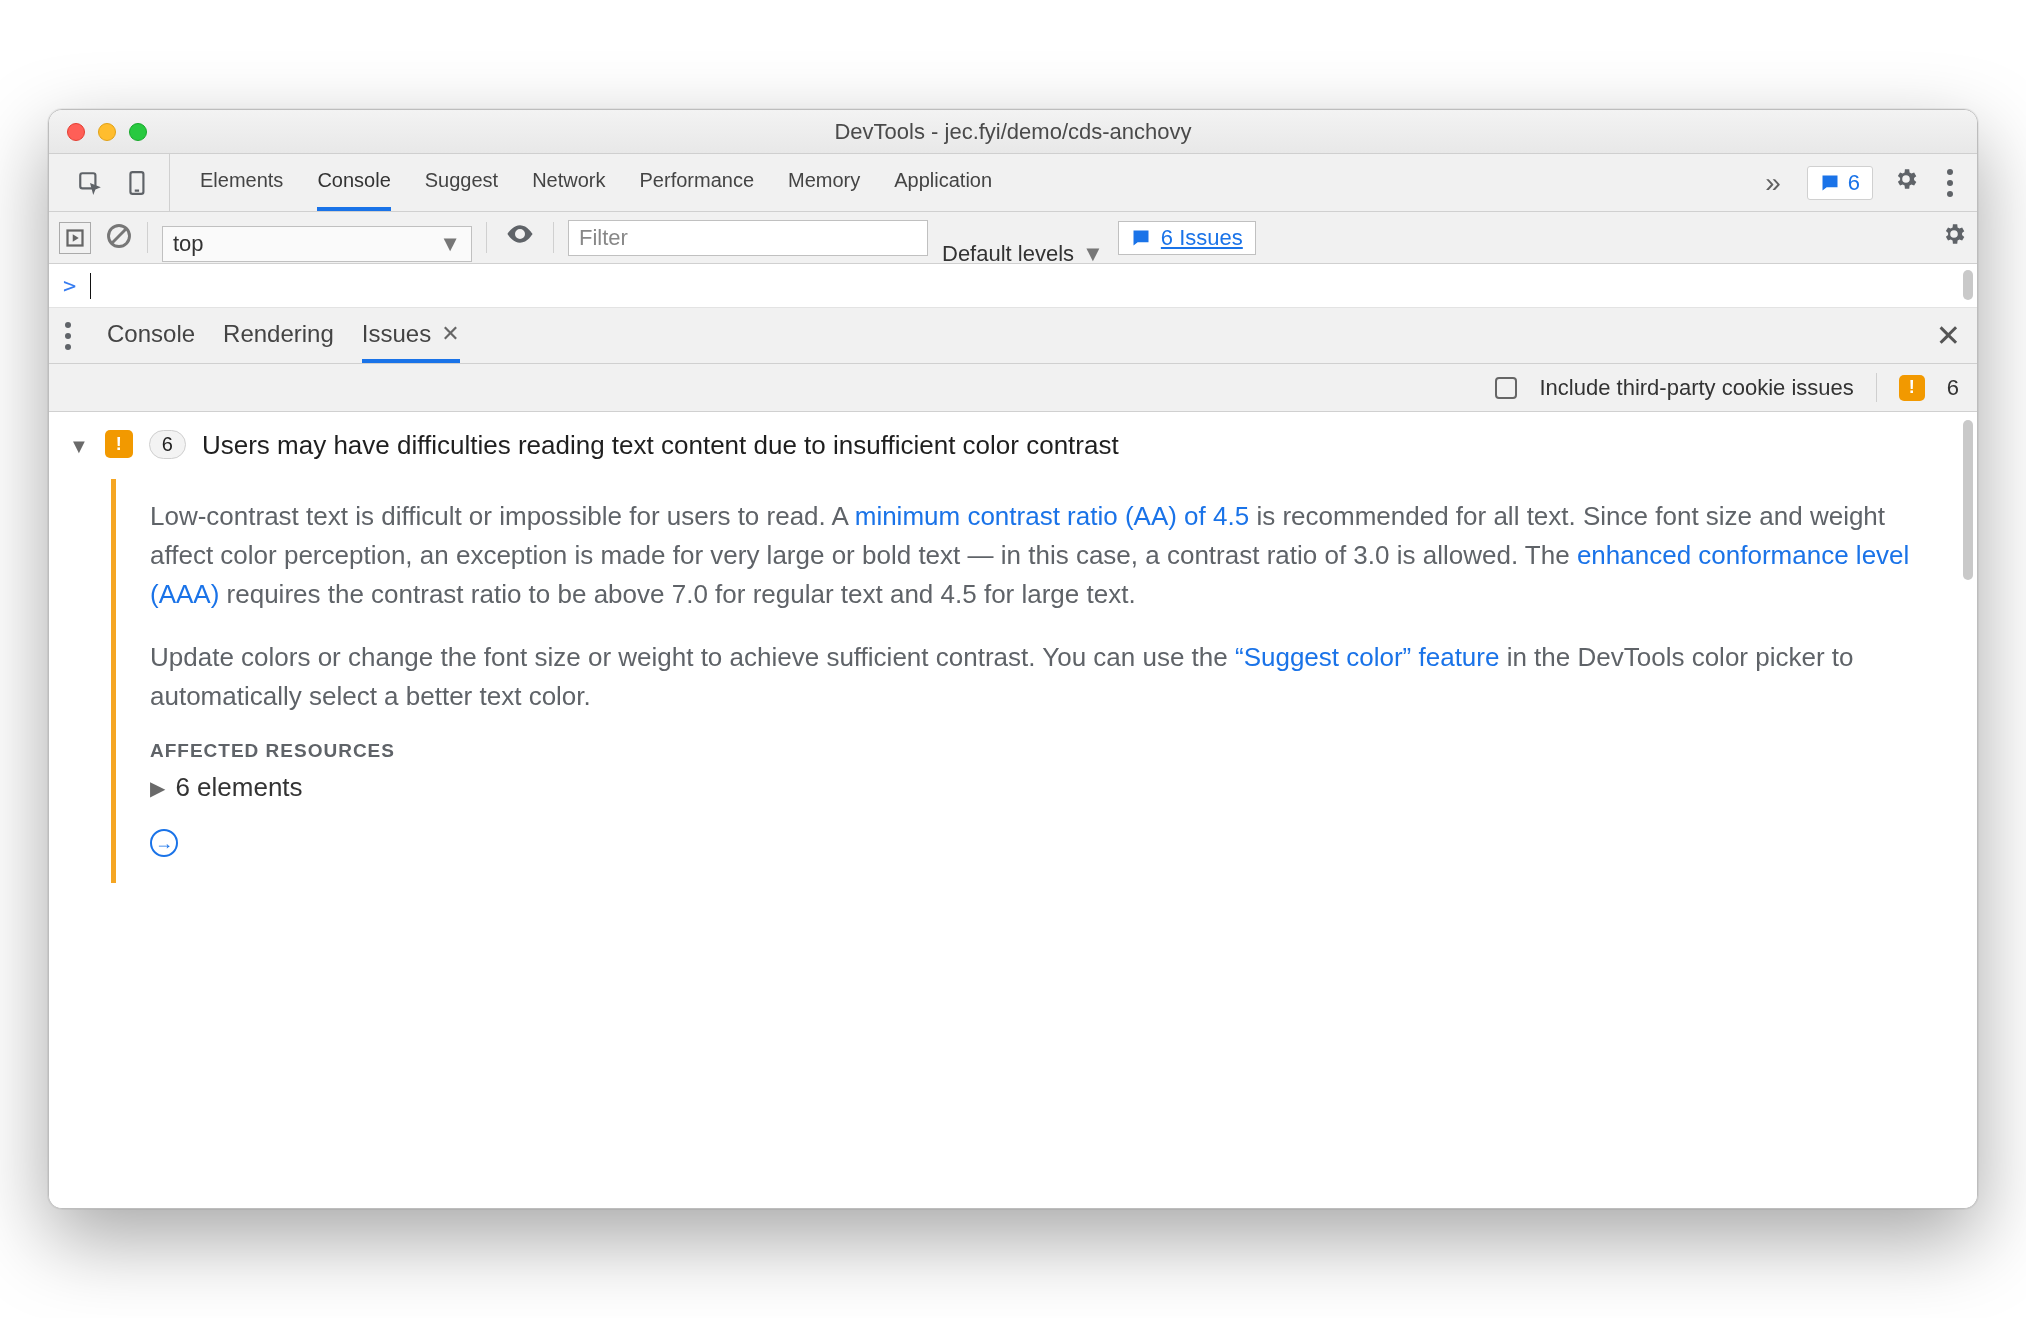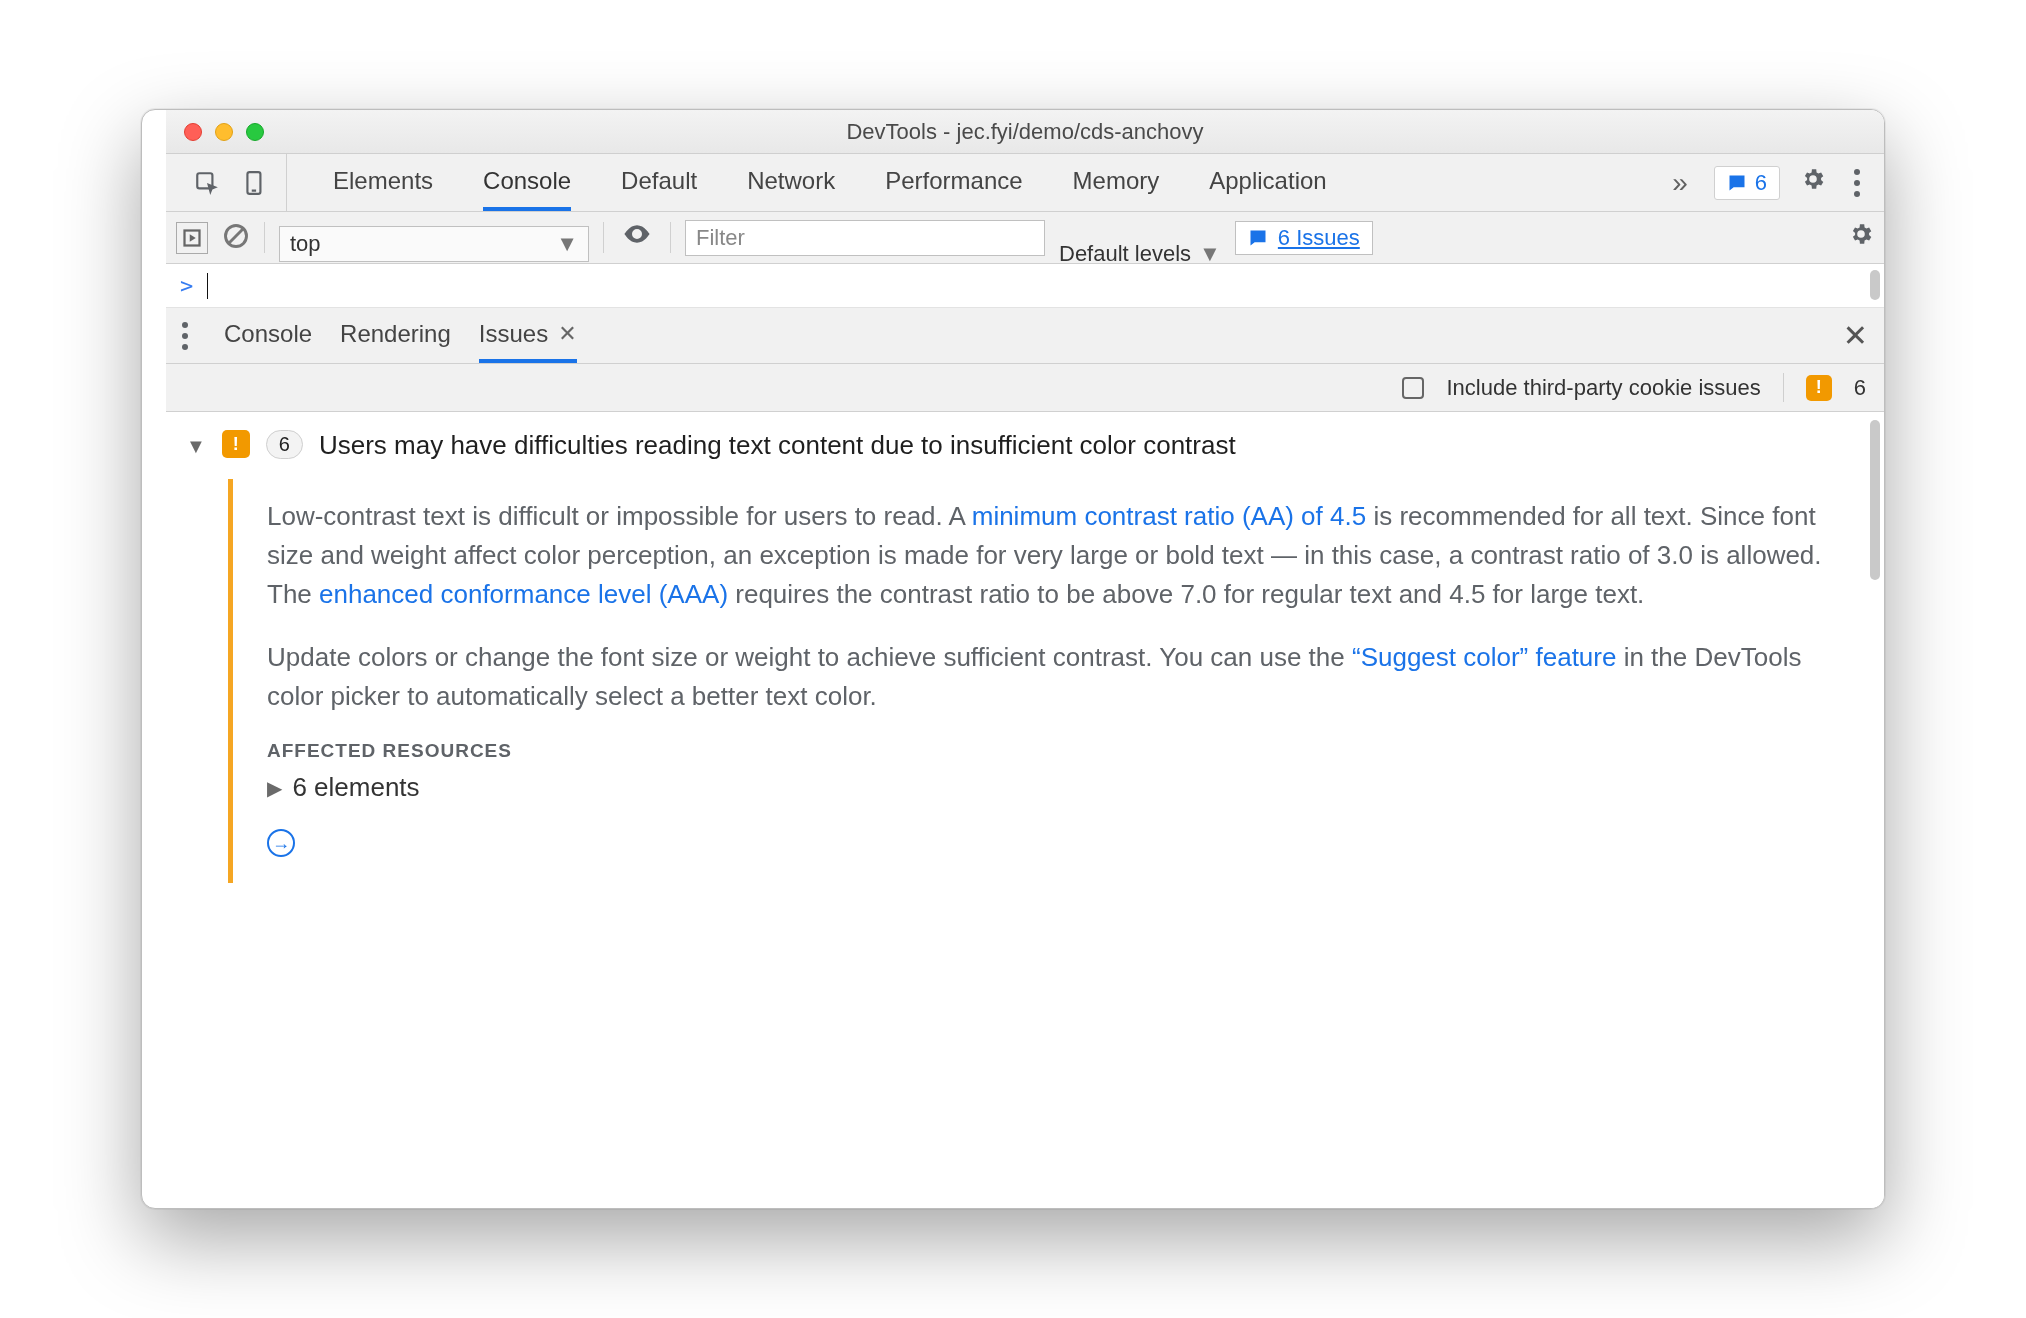--- a/index.html
+++ b/index.html
@@ -11,30 +11,29 @@
     overflow: hidden;
   }
   .stage {
     width: 2026px;
     height: 1318px;
     display: flex;
     align-items: center;
     justify-content: center;
   }
   .window {
-    width: 1744px;
+    width: 1930px;
     height: 1100px;
     border: 1px solid #bdbdbd;
     border-radius: 14px;
     box-shadow: 0 30px 80px rgba(0,0,0,0.35), 0 0 0 1px rgba(0,0,0,0.05);
     background: #fff;
     overflow: hidden;
     display: flex;
     flex-direction: column;
-    padding-left: 24px;
   }
 
   
   .titlebar {
     height: 44px;
     background: linear-gradient(#f3f3f3,#e8e8e8);
     border-bottom: 1px solid #cfcfcf;
     display: flex;
     align-items: center;
     position: relative;
@@ -76,25 +75,24 @@
   .main-tabs {
     display:flex;
     align-items:stretch;
     height:100%;
     gap: 34px;
     padding-left: 30px;
     flex: 1;
   }
   .main-tab {
     display:flex; align-items:center;
-    font-size: 24px;
+    font-size: 20px;
     color: #444;
     cursor:pointer;
     border-bottom: 4px solid transparent;
-    margin-left: 16px;
   }
   .main-tab.active { border-bottom-color:#1a73e8; color:#333; }
   .tabbar-right { display:flex; align-items:center; gap:20px; padding-right:6px; }
   .chev-right { color:#616161; font-size:28px; padding:0 6px; cursor:pointer;}
   .issues-chip {
     display:flex; align-items:center; gap:8px;
     border:1px solid #d0d0d0; border-radius:3px;
     padding: 3px 12px;
     background:#fff;
     font-size:22px; color:#1a73e8; cursor:pointer;
@@ -230,21 +228,21 @@
         </div>
       </div>
       <div class="main-tabs">
         <div class="main-tab">
             <span>Elements</span>
           </div>
         <div class="main-tab active">
             <span>Console</span>
           </div>
         <div class="main-tab">
-            <span>Default</span>
+            <span>Suggest</span>
           </div>
         <div class="main-tab">
             <span>Network</span>
           </div>
         <div class="main-tab">
             <span>Performance</span>
           </div>
         <div class="main-tab">
             <span>Memory</span>
           </div>

